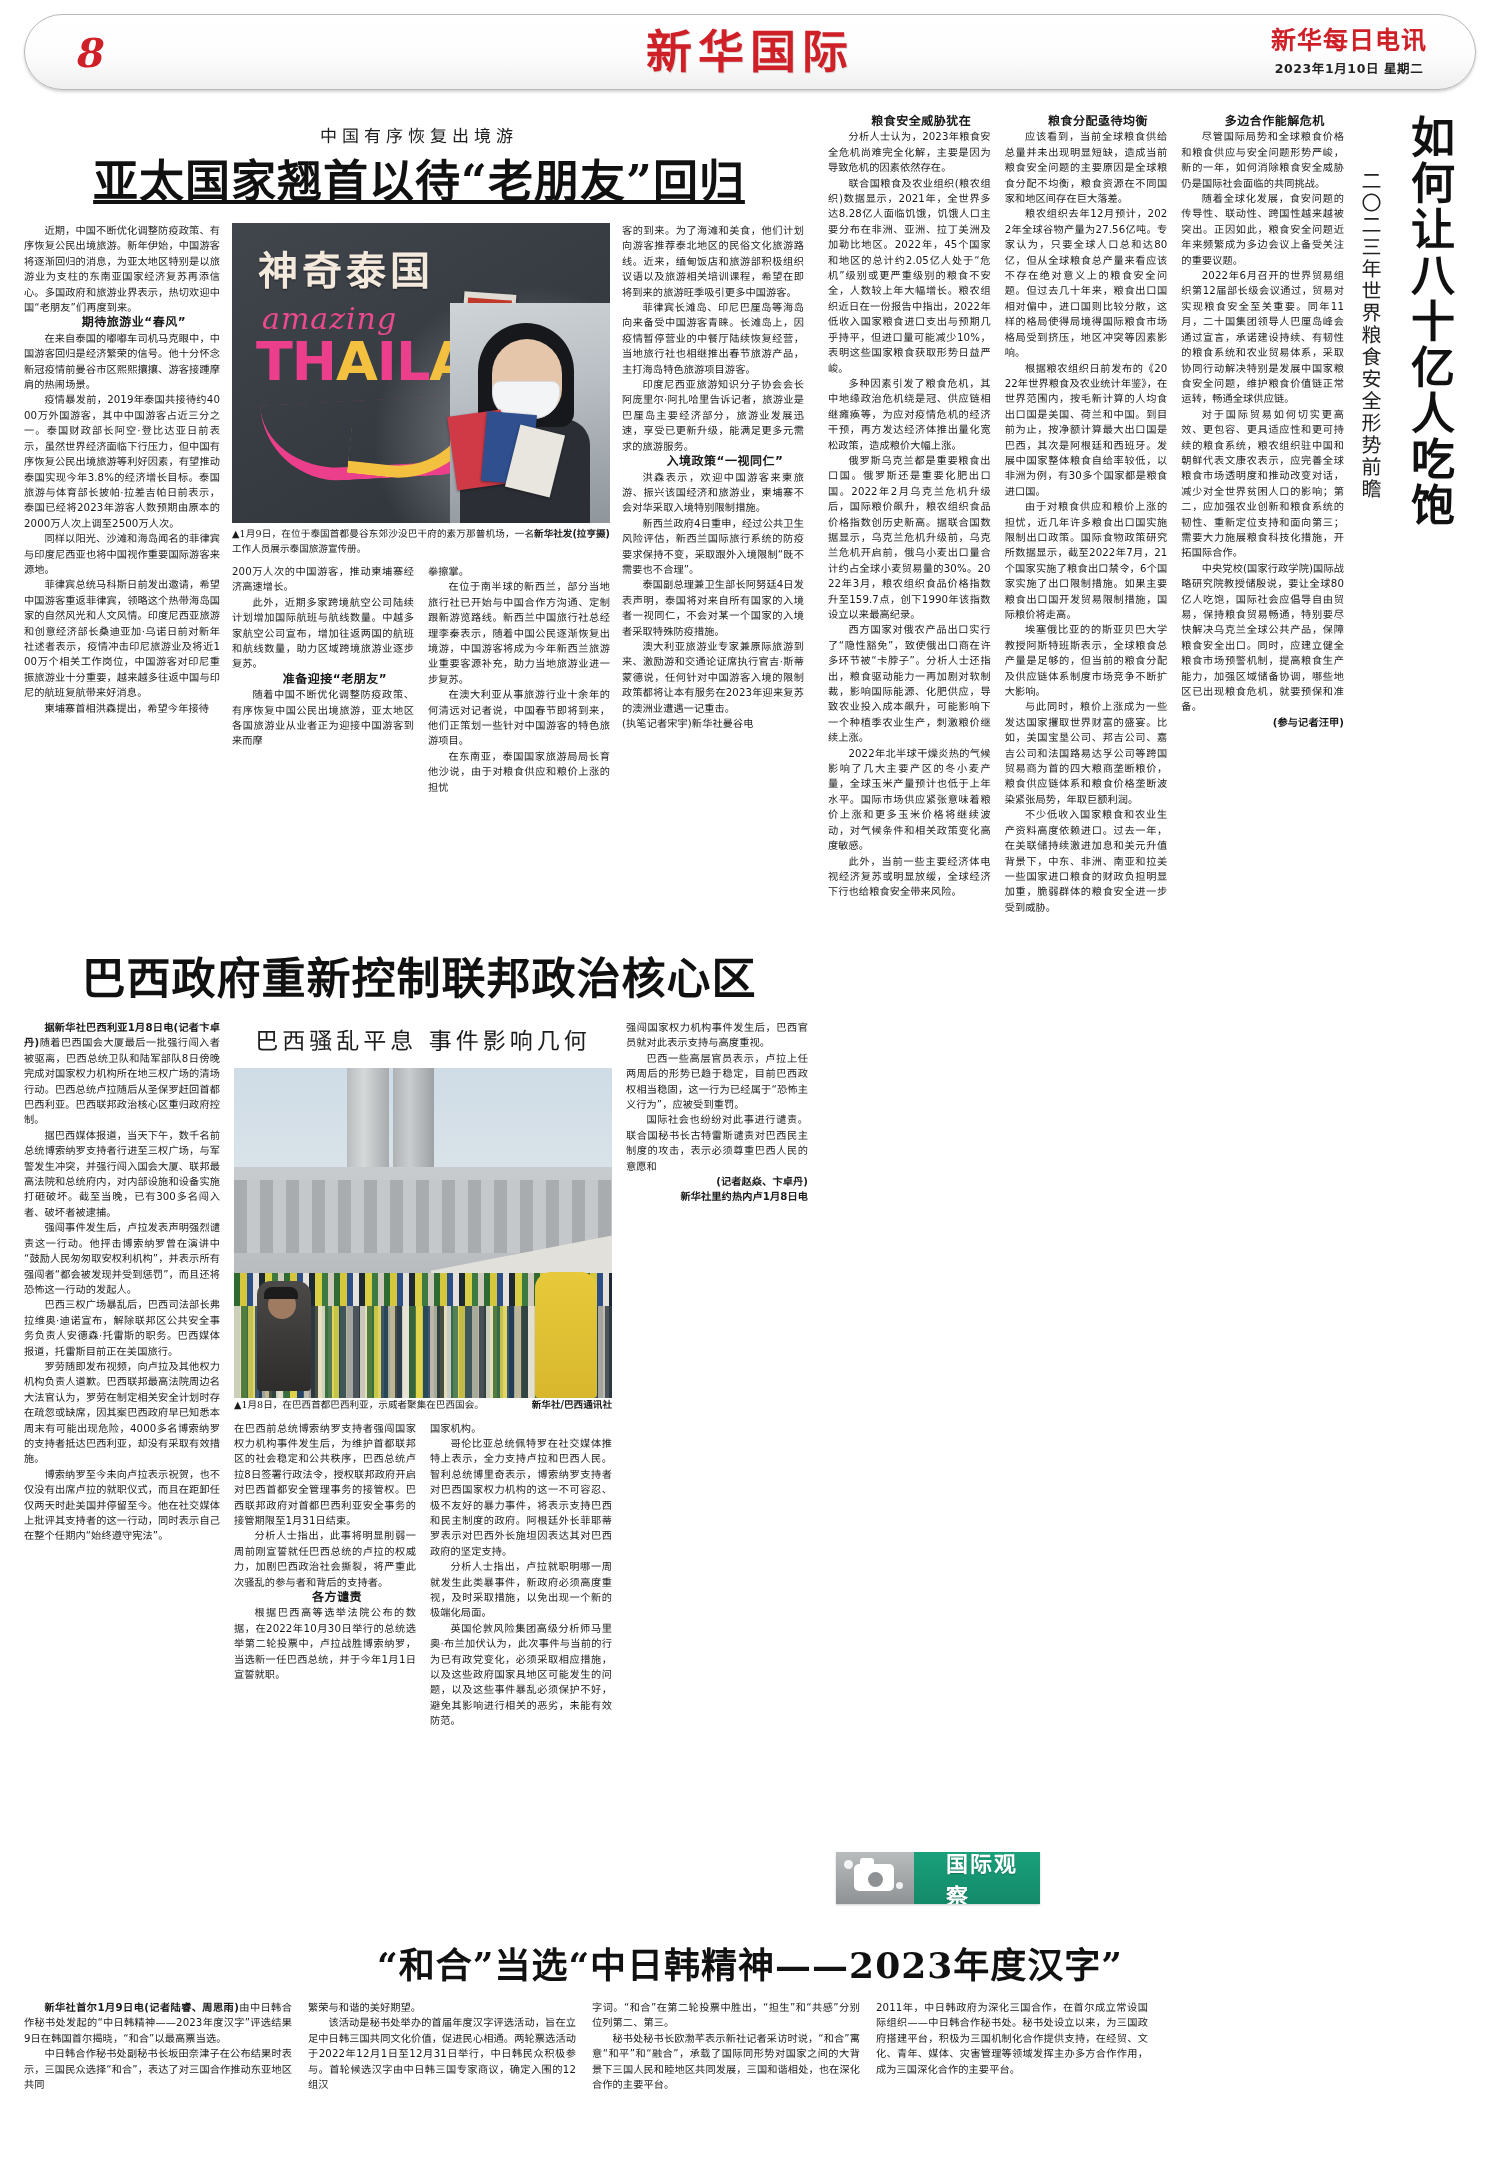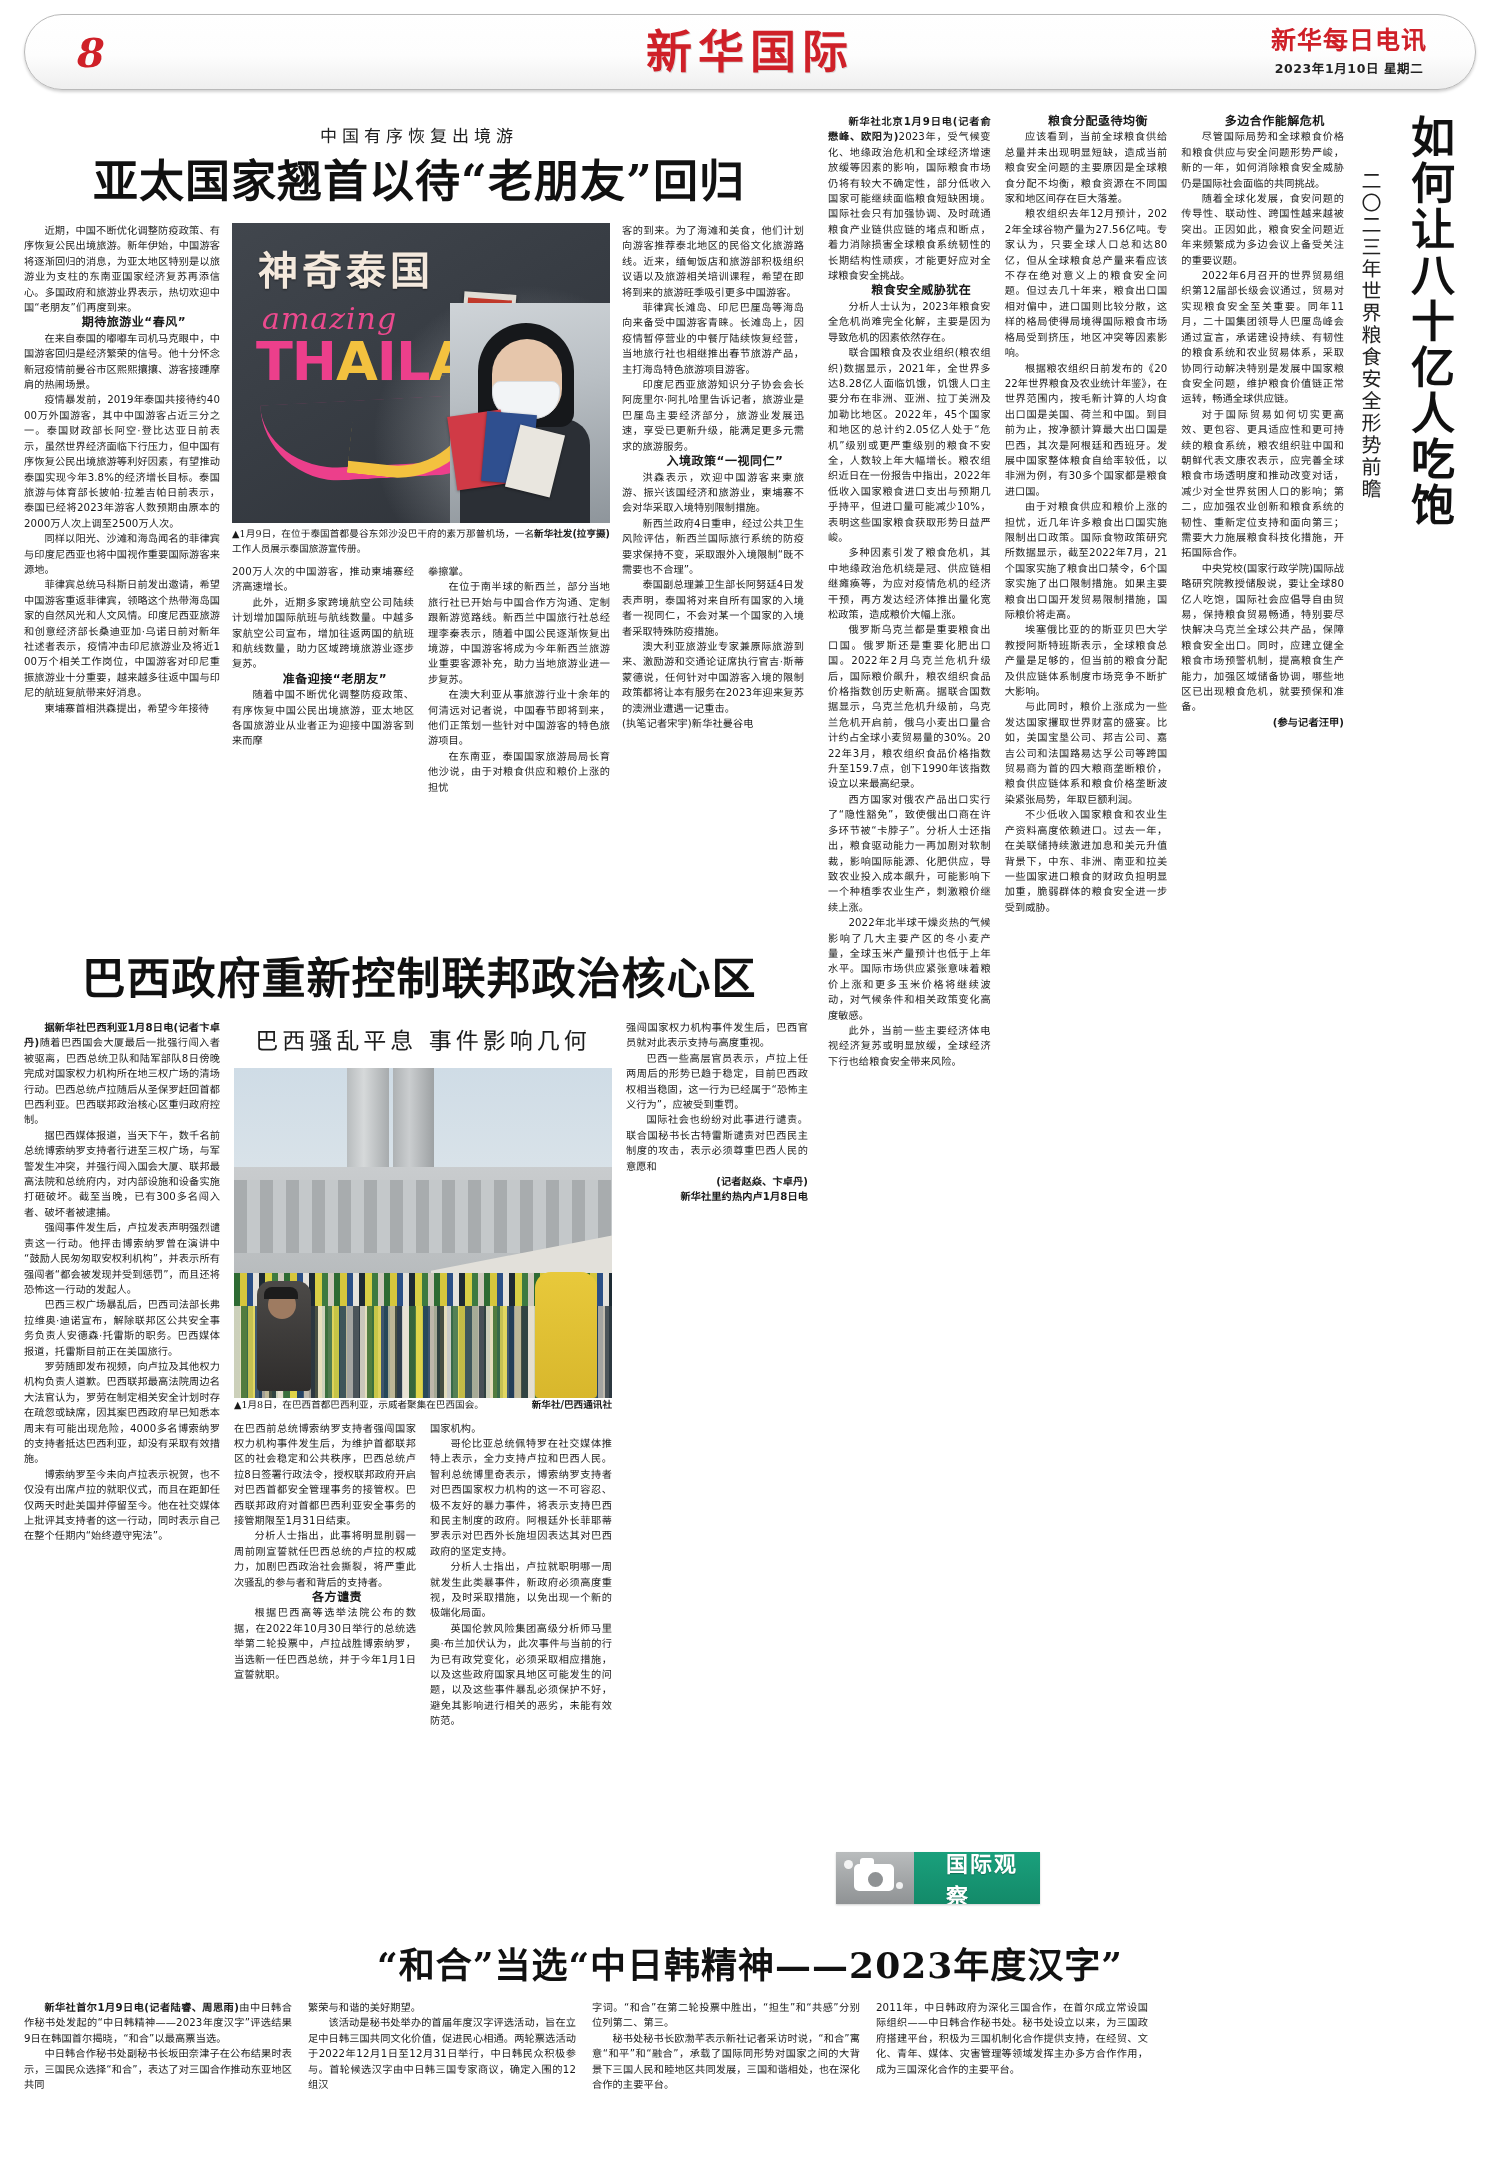--- a/index.html
+++ b/index.html
@@ -76,21 +76,21 @@
   
   .art1{position:absolute;left:24px;top:108px;width:790px;}
   .art1-kicker{
     text-align:center;font-size:17px;letter-spacing:5px;color:#1d1d1d;
     font-weight:400;margin-bottom:8px;
   }
   .art1-head{
     text-align:center;
     font-family:"DejaVu Serif","Liberation Serif",serif;
     font-size:45px;font-weight:700;letter-spacing:1px;color:#111;
-    line-height:54px;margin:0 0 14px 0;white-space:nowrap;
+    line-height:54px;margin:0 0 14px 0;white-space:nowrap;text-decoration:underline;
   }
   .art1-cols{display:flex;gap:12px;}
   .art1-c1{width:196px;}
   .art1-c2{width:378px;}
   .art1-c3{width:182px;}
 
   
   .thai-photo{
     width:378px;height:300px;position:relative;overflow:hidden;
     background:#3c4148;margin-bottom:4px;
@@ -319,21 +319,20 @@
     </div>
   </div>
 
   <div class="rail">
     <div class="rail-head-wrap">
       <div class="rail-sub-title">二〇二三年世界粮食安全形势前瞻</div>
       <div class="rail-main-title">如何让八十亿人吃饱</div>
     </div>
     <div class="rail-cols">
       <div class="rail-c body-col">
-        <p><span class="lead-label">新华社北京1月9日电(记者俞懋峰、欧阳为)</span><span>2023年，受气候变化、地缘政治危机和全球经济增速放缓等因素的影响，国际粮食市场仍将有较大不确定性，部分低收入国家可能继续面临粮食短缺困境。国际社会只有加强协调、及时疏通粮食产业链供应链的堵点和断点，着力消除损害全球粮食系统韧性的长期结构性顽疾，才能更好应对全球粮食安全挑战。</span></p>
         <p class="subhead">粮食安全威胁犹在</p>
         <p>分析人士认为，2023年粮食安全危机尚难完全化解，主要是因为导致危机的因素依然存在。</p>
         <p>联合国粮食及农业组织(粮农组织)数据显示，2021年，全世界多达8.28亿人面临饥饿，饥饿人口主要分布在非洲、亚洲、拉丁美洲及加勒比地区。2022年，45个国家和地区的总计约2.05亿人处于“危机”级别或更严重级别的粮食不安全，人数较上年大幅增长。粮农组织近日在一份报告中指出，2022年低收入国家粮食进口支出与预期几乎持平，但进口量可能减少10%，表明这些国家粮食获取形势日益严峻。</p>
         <p>多种因素引发了粮食危机，其中地缘政治危机绕是冠、供应链相继瘫痪等，为应对疫情危机的经济干预，再方发达经济体推出量化宽松政策，造成粮价大幅上涨。</p>
         <p>俄罗斯乌克兰都是重要粮食出口国。俄罗斯还是重要化肥出口国。2022年2月乌克兰危机升级后，国际粮价飙升，粮农组织食品价格指数创历史新高。据联合国数据显示，乌克兰危机升级前，乌克兰危机开启前，俄乌小麦出口量合计约占全球小麦贸易量的30%。2022年3月，粮农组织食品价格指数升至159.7点，创下1990年该指数设立以来最高纪录。</p>
         <p>西方国家对俄农产品出口实行了“隐性豁免”，致使俄出口商在许多环节被“卡脖子”。分析人士还指出，粮食驱动能力一再加剧对软制裁，影响国际能源、化肥供应，导致农业投入成本飙升，可能影响下一个种植季农业生产，刺激粮价继续上涨。</p>
         <p>2022年北半球干燥炎热的气候影响了几大主要产区的冬小麦产量，全球玉米产量预计也低于上年水平。国际市场供应紧张意味着粮价上涨和更多玉米价格将继续波动，对气候条件和相关政策变化高度敏感。</p>
         <p>此外，当前一些主要经济体电视经济复苏或明显放缓，全球经济下行也给粮食安全带来风险。</p>
       </div>
       <div class="rail-c body-col">

